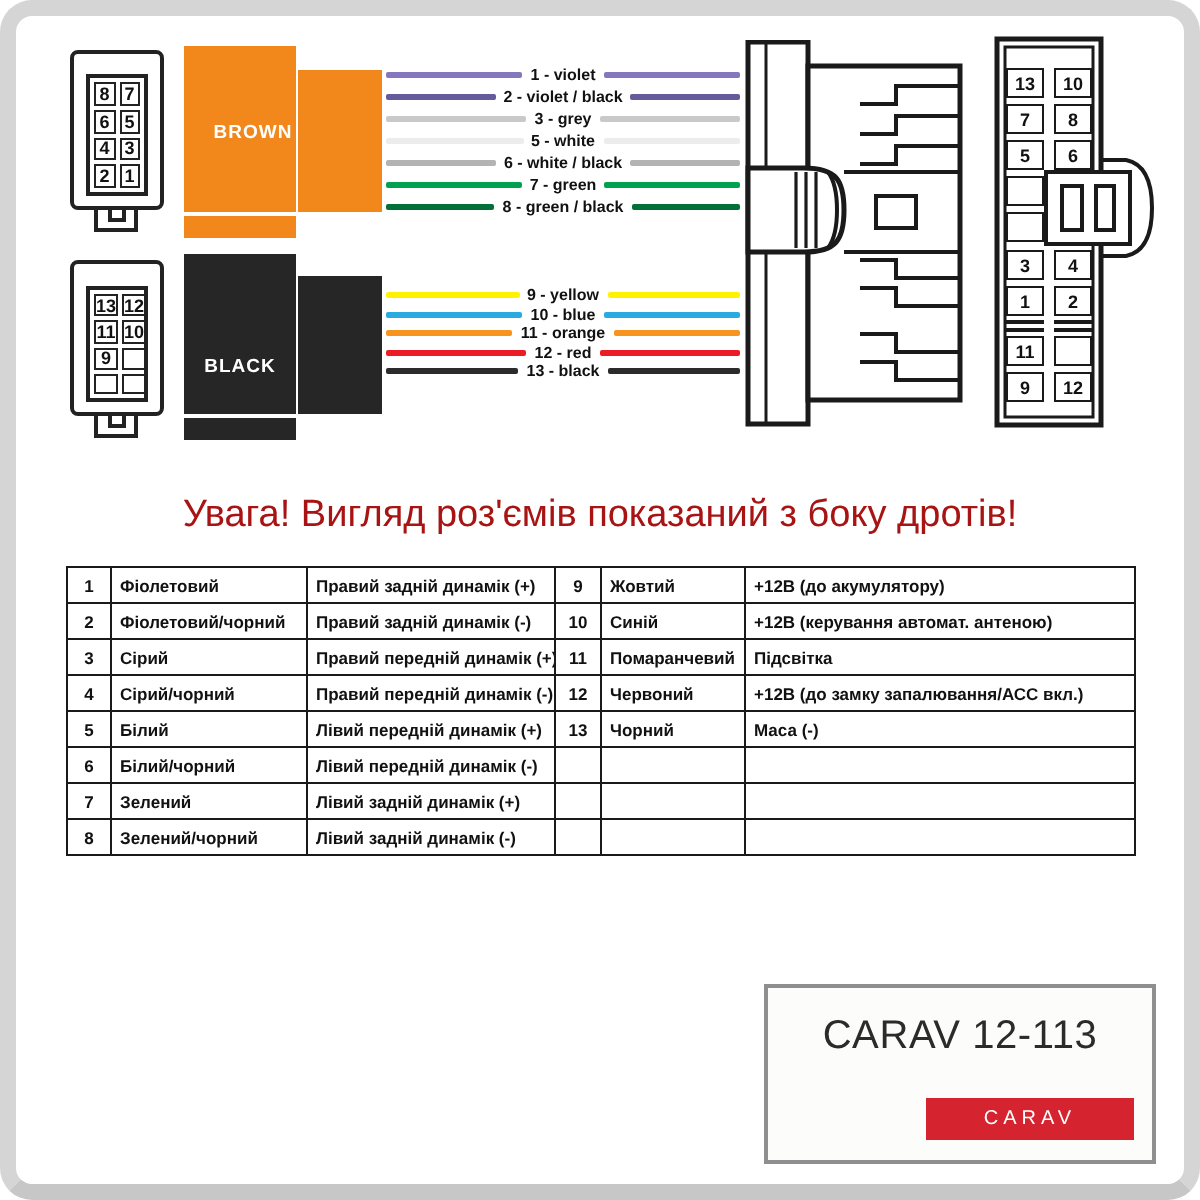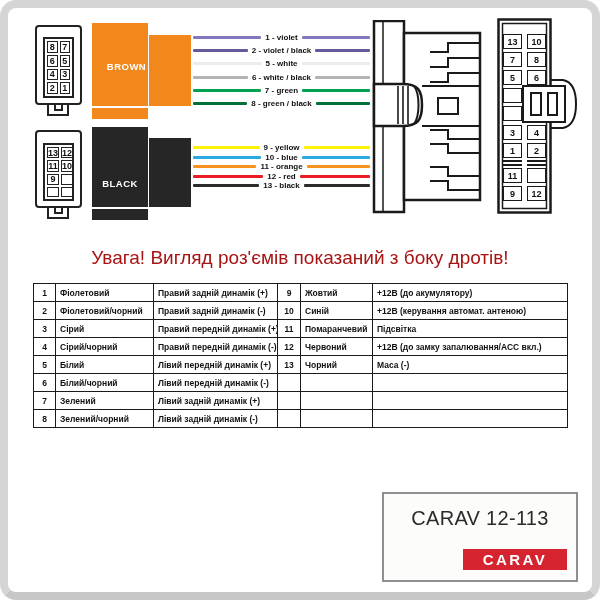--- a/index.html
+++ b/index.html
@@ -50,21 +50,21 @@
     padding:0 2px 0 4px;overflow:hidden;white-space:nowrap;}
   #pin-table td.c-num{text-align:center;padding:0;}
 
   
   #footer-card{position:absolute;left:382px;top:492px;width:196px;height:90px;
     border:2px solid #8f8f8f;background:#fcfcfb;box-sizing:border-box;}
   #model-label{position:absolute;left:0;top:13px;width:100%;text-align:center;
     font-size:20px;font-weight:normal;color:#2b2b2b;letter-spacing:.3px;}
   #brand-logo{position:absolute;right:9px;bottom:10px;width:104px;height:21px;
     display:flex;align-items:center;justify-content:center;}
-  #brand-logo span{color:#fff;font-size:15px;font-weight:bold;letter-spacing:2.5px;text-align:center;}
+  #brand-logo span{color:#fff;font-size:10px;font-weight:normal;letter-spacing:2.5px;text-align:center;}
 </style>
 </head>
 <body>
 
 <div id="stage">
   <div class="frame"></div>
 
   <div id="diagram">
 
     <div class="connL" style="left:35px;top:25px;width:47px;height:80px;">
@@ -114,20 +114,25 @@
     <div class="wires" id="wires-top" style="left:193px;top:33px;width:177px;height:75px;">
         <div class="wire-row">
           <i class="wline" style="background: rgb(133, 119, 189);"></i>
           <span class="wlabel">1 - violet</span>
           <i class="wline" style="background: rgb(133, 119, 189);"></i>
         </div>
         <div class="wire-row">
           <i class="wline" style="background: rgb(101, 90, 156);"></i>
           <span class="wlabel">2 - violet / black</span>
           <i class="wline" style="background: rgb(101, 90, 156);"></i>
+        </div>
+        <div class="wire-row">
+          <i class="wline" style="background: rgb(201, 201, 201);"></i>
+          <span class="wlabel">3 - grey</span>
+          <i class="wline" style="background: rgb(201, 201, 201);"></i>
         </div>
         <div class="wire-row">
           <i class="wline" style="background: rgb(236, 236, 236);"></i>
           <span class="wlabel">5 - white</span>
           <i class="wline" style="background: rgb(236, 236, 236);"></i>
         </div>
         <div class="wire-row">
           <i class="wline" style="background: rgb(179, 179, 179);"></i>
           <span class="wlabel">6 - white / black</span>
           <i class="wline" style="background: rgb(179, 179, 179);"></i>

